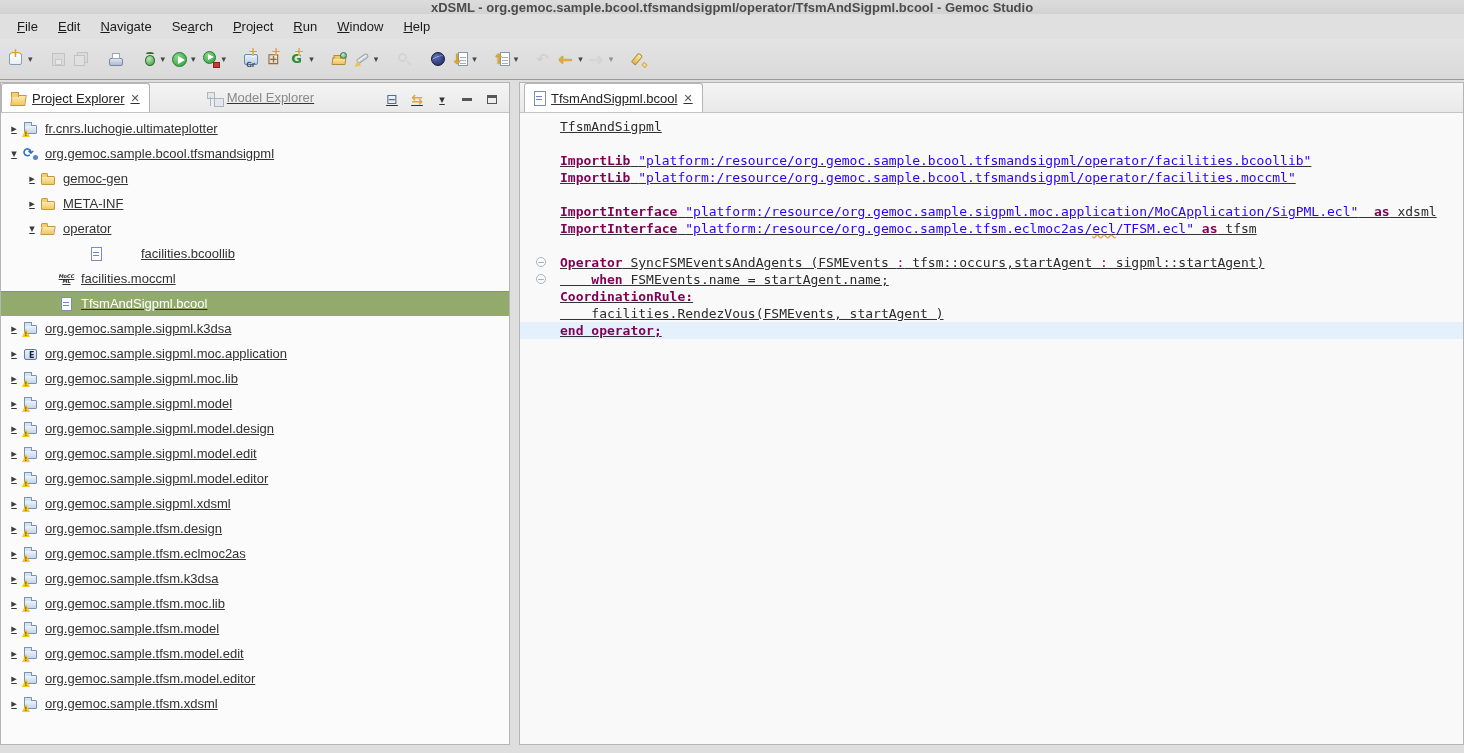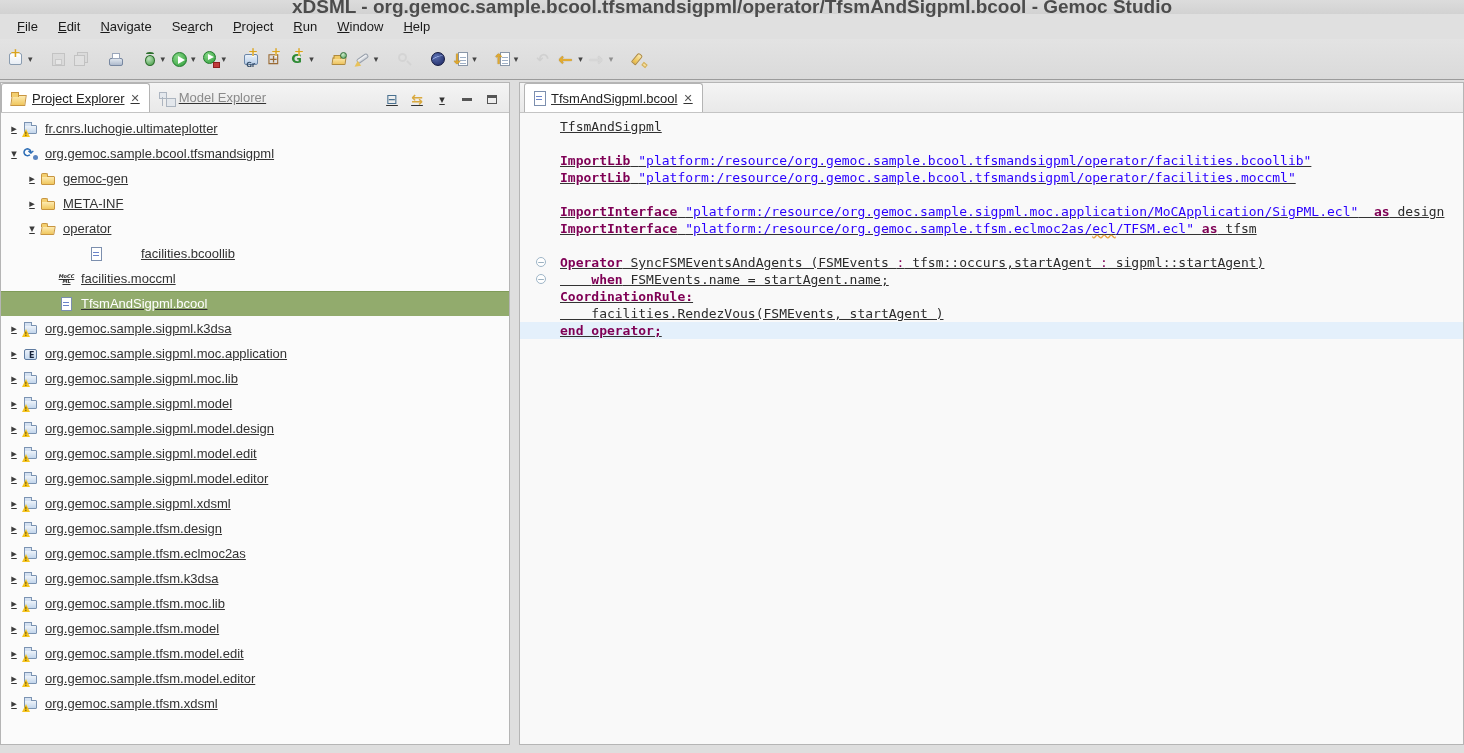--- a/index.html
+++ b/index.html
@@ -2,21 +2,21 @@
 <html style="--sel: #92ab6d; --kw: #7f0055; --str: #2a00ff; --hl: #e4f0fb;"><head>
 <meta charset="utf-8">
 <style>
   * { margin:0; padding:0; box-sizing:border-box; }
   html,body { width:1464px; height:753px; overflow:hidden;
     font-family:"Liberation Sans","DejaVu Sans",sans-serif; font-size:13px; color:#333;
     background:#dedede; }
 
   
   .titlebar{height:14px;background:linear-gradient(#dcdcdc,#d2d2d2);display:flex;align-items:center;justify-content:center;
-    color:#4c4c4c;font-weight:bold;font-size:19px;}
+    color:#4c4c4c;font-weight:bold;font-size:13px;}
   .menubar{height:25px;background:#e0e0e0;display:flex;align-items:center;padding-left:8px;gap:2px;}
   .menu-item{padding:3px 9px;border-radius:3px;cursor:default;color:#1a1a1a;}
   .menu-item u{text-decoration:underline;}
   .toolbar{height:41px;background:linear-gradient(#e3e3e3,#dadada);border-bottom:1px solid #9b9b9b;
     display:flex;align-items:center;padding:0 6px;}
   .tbtn{display:flex;align-items:center;padding:2px 1px;border-radius:3px;margin-right:1px;}
   .tbtn.gap{margin-left:11px;}
   .tbtn.disabled{filter:grayscale(1);opacity:.5;}
   .tcaret{font-size:9px;color:#444;margin:0 2px 0 1px;}
 
@@ -68,21 +68,21 @@
   
   .main{display:flex;height:665px;padding-top:2px;text-decoration:underline;}
   .panel{background:#fbfbfb;border:1px solid #b5b5b5;display:flex;flex-direction:column;}
   .left-panel{width:510px;flex:none;}
   .sash{width:9px;flex:none;}
   .right-panel{flex:1;}
 
   .view-header{height:30px;background:linear-gradient(#f4f4f4,#e9e9e9);border-bottom:1px solid #c4c4c4;display:flex;align-items:flex-end;}
   .vtab{height:29px;display:flex;align-items:center;gap:5px;padding:0 8px;font-size:13px;}
   .vtab.active{background:#fff;border:1px solid #b4b4b4;border-bottom:none;border-radius:3px 3px 0 0;color:#222;}
-  .vtab.inactive{color:#8a8a8a;}
+  .vtab.inactive{color:#8a8a8a;margin-left:48px;}
   .tab-close{font-size:11px;color:#555;padding:0 1px;}
   .vh-spacer{flex:1;}
   .vtool{display:flex;align-items:center;gap:7px;padding:0 8px 5px 0;}
   .vt{width:18px;height:16px;display:flex;align-items:center;justify-content:center;position:relative;}
   .vt-collapse-all::after{content:"⊟";color:#49708f;font-size:14px;}
   .vt-link-with-editor::after{content:"⇆";color:#d9a93f;font-weight:bold;font-size:14px;}
   .vt-view-menu::after{content:"▾";color:#333;font-size:11px;}
   .vt-minimize i{width:10px;height:3px;background:#555;display:block;}
   .vt-maximize i{width:10px;height:9px;border:1px solid #555;border-top:3px solid #555;display:block;}
 
@@ -524,21 +524,21 @@
         <span>TfsmAndSigpml.bcool</span>
         <span class="tab-close">✕</span>
       </span>
     </div>
     <div class="ed-body" id="code">
         <div class="cline"><span class="seg-p">TfsmAndSigpml</span></div>
         <div class="cline"></div>
         <div class="cline"><span class="seg-k">ImportLib</span><span class="seg-p"> </span><span class="seg-s">"platform:/resource/org.gemoc.sample.bcool.tfsmandsigpml/operator/facilities.bcoollib"</span></div>
         <div class="cline"><span class="seg-k">ImportLib</span><span class="seg-p"> </span><span class="seg-s">"platform:/resource/org.gemoc.sample.bcool.tfsmandsigpml/operator/facilities.moccml"</span></div>
         <div class="cline"></div>
-        <div class="cline"><span class="seg-k">ImportInterface</span><span class="seg-p"> </span><span class="seg-s">"platform:/resource/org.gemoc.sample.sigpml.moc.application/MoCApplication/SigPML.ecl"</span><span class="seg-p">  </span><span class="seg-k">as</span><span class="seg-p"> design</span></div>
+        <div class="cline"><span class="seg-k">ImportInterface</span><span class="seg-p"> </span><span class="seg-s">"platform:/resource/org.gemoc.sample.sigpml.moc.application/MoCApplication/SigPML.ecl"</span><span class="seg-p">  </span><span class="seg-k">as</span><span class="seg-p"> xdsml</span></div>
         <div class="cline"><span class="seg-k">ImportInterface</span><span class="seg-p"> </span><span class="seg-s">"platform:/resource/org.gemoc.sample.tfsm.eclmoc2as/</span><span class="seg-su">ecl</span><span class="seg-s">/TFSM.ecl"</span><span class="seg-p"> </span><span class="seg-k">as</span><span class="seg-p"> tfsm</span></div>
         <div class="cline"></div>
         <div class="cline"><span class="fold">−</span><span class="seg-k">Operator</span><span class="seg-p"> SyncFSMEventsAndAgents (FSMEvents </span><span class="seg-o">:</span><span class="seg-p"> tfsm::occurs,startAgent </span><span class="seg-o">:</span><span class="seg-p"> sigpml::startAgent)</span></div>
         <div class="cline"><span class="fold">−</span><span class="seg-p">    </span><span class="seg-k">when</span><span class="seg-p"> FSMEvents.name = startAgent.name;</span></div>
         <div class="cline"><span class="seg-k">CoordinationRule:</span></div>
         <div class="cline"><span class="seg-p">    facilities.RendezVous(FSMEvents, startAgent )</span></div>
         <div class="cline hl"><span class="seg-k">end operator;</span></div>
       </div>
   </div>
 

